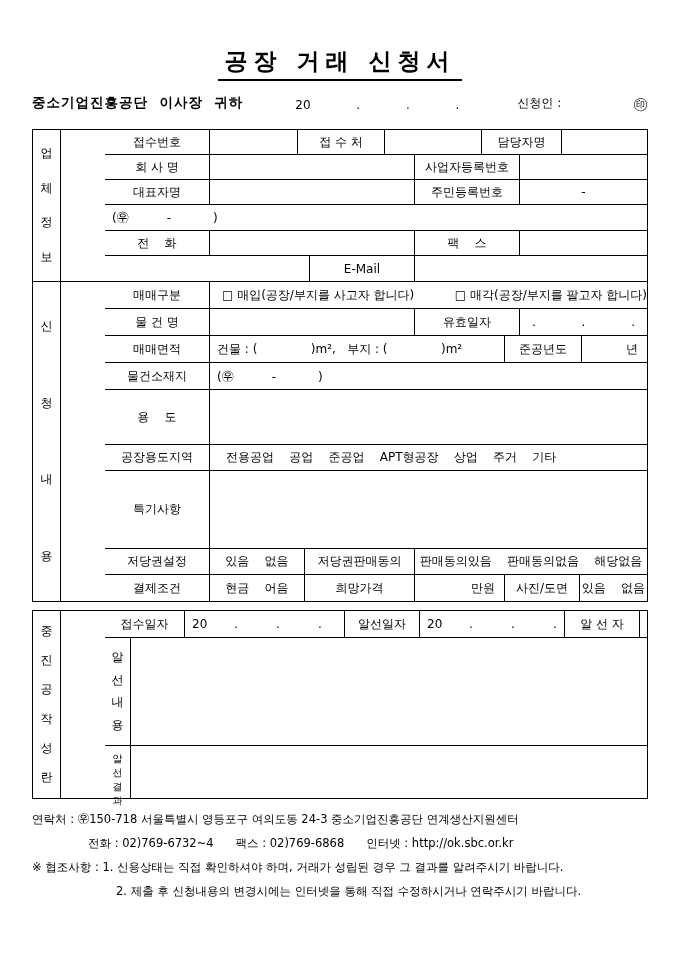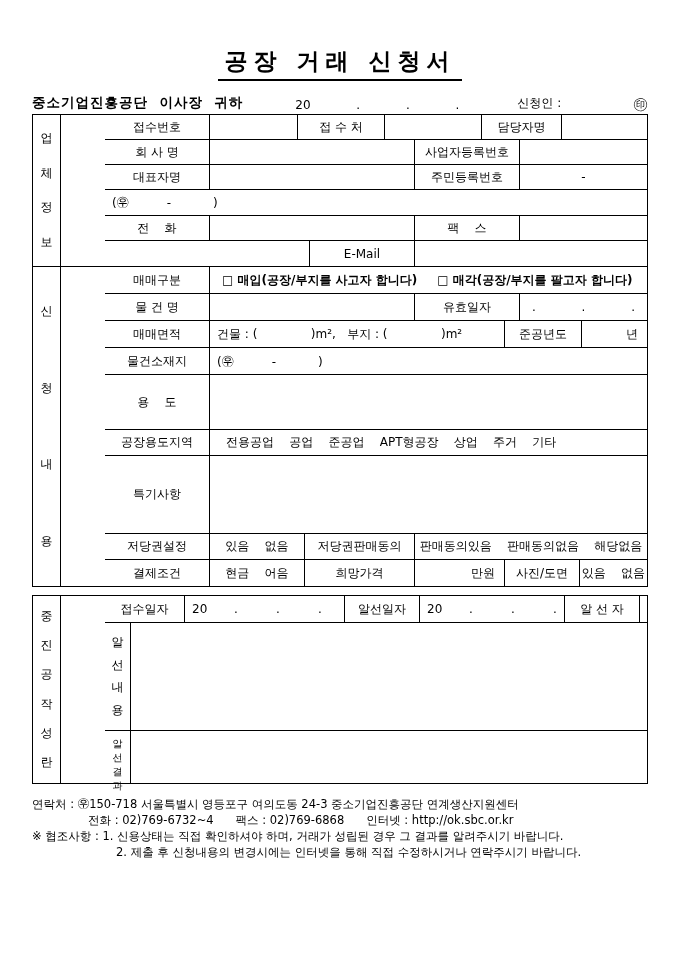--- a/index.html
+++ b/index.html
@@ -16,21 +16,21 @@
   .title {
     display: inline-block;
     font-family: "DejaVu Serif", serif;
     font-size: 23px; font-weight: bold;
     letter-spacing: 6px;
     border-bottom: 2px solid #000;
     padding: 0 6px 2px 6px;
     white-space: pre;
   }
 
-  .head { display: flex; align-items: flex-end; margin-top: 13px; margin-bottom: 2px; font-size: 12px; }
+  .head { display: flex; align-items: flex-end; margin-top: 13px; margin-bottom: 17px; font-size: 12px; }
   .head .recipient { font-weight: bold; font-size: 13.5px; letter-spacing: 1px; white-space: pre; }
   .head .date { margin-left: 52px; white-space: pre; }
   .head .applicant { margin-left: 58px; white-space: pre; }
   .head .seal { margin-left: auto; font-size: 15px; line-height: 1; }
 
   .tbl { border: 1px solid #000; width: 616px; }
   .tbl2 { margin-top: 8px; }
 
   .section { display: flex; border-bottom: 1px solid #000; }
   .tbl .section:last-child { border-bottom: none; }
@@ -47,32 +47,32 @@
 
   .cell {
     border-right: 1px solid #000;
     display: flex; align-items: center; justify-content: center;
     font-size: 12px; white-space: pre; overflow: hidden;
   }
   .row .cell:last-child { border-right: none; flex: 1; }
   .val  { justify-content: flex-start; padding-left: 7px; }
   .valc { justify-content: center; }
   .valr { justify-content: flex-end; padding-right: 9px; }
-  .opts { justify-content: flex-start; padding-left: 12px; gap: 20px; font-weight: bold; }
+  .opts { justify-content: space-between; padding-left: 12px; gap: 20px; }
 
   .vstrip {
     width: 26px; border-right: 1px solid #000;
     display: flex; flex-direction: column;
     justify-content: space-around; align-items: center;
     font-size: 12px; padding: 8px 0;
   }
   .vstrip.small { font-size: 10px; padding: 6px 0; }
 
   .footer { margin-top: 12px; font-size: 11.5px; line-height: 16px; }
-  .footer div { white-space: pre; }
+  .footer div { white-space: pre; margin-top: 8px; }
   .footer .f2 { padding-left: 56px; }
   .footer .f4 { padding-left: 84px; }
 </style>
 </head>
 <body>
 
 <div class="page">
 
   <div class="title-wrap">
     <span class="title">공장 거래 신청서</span>

